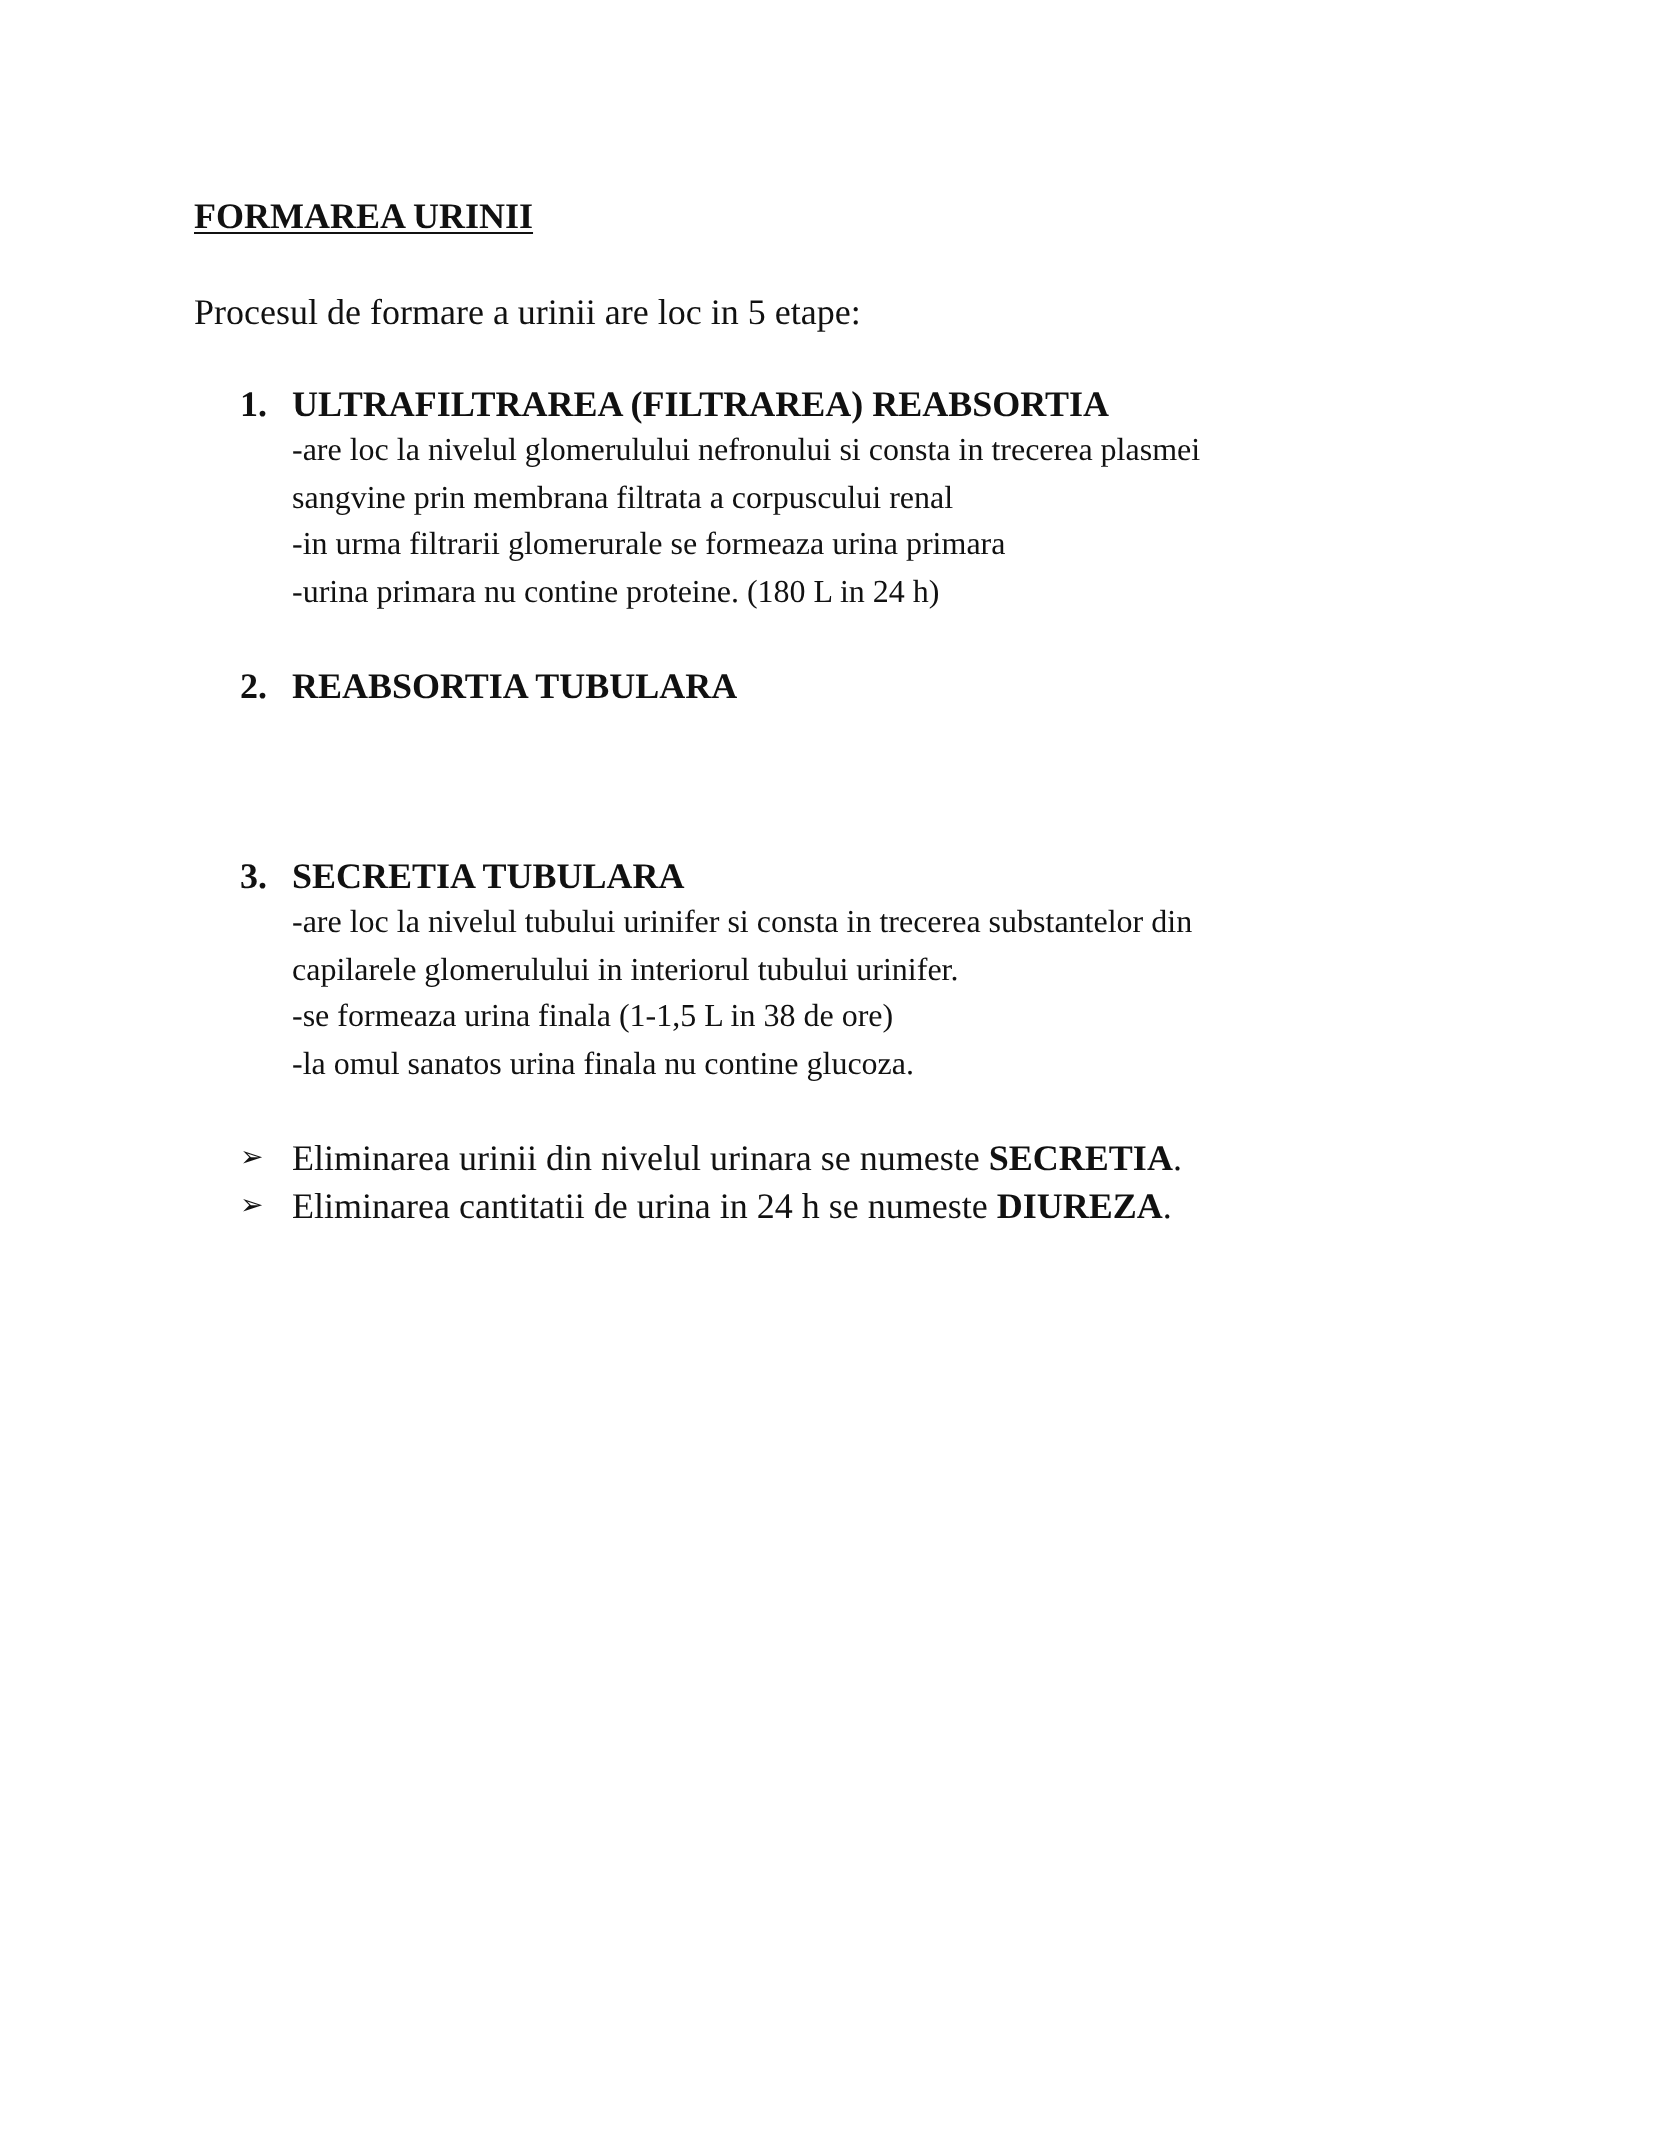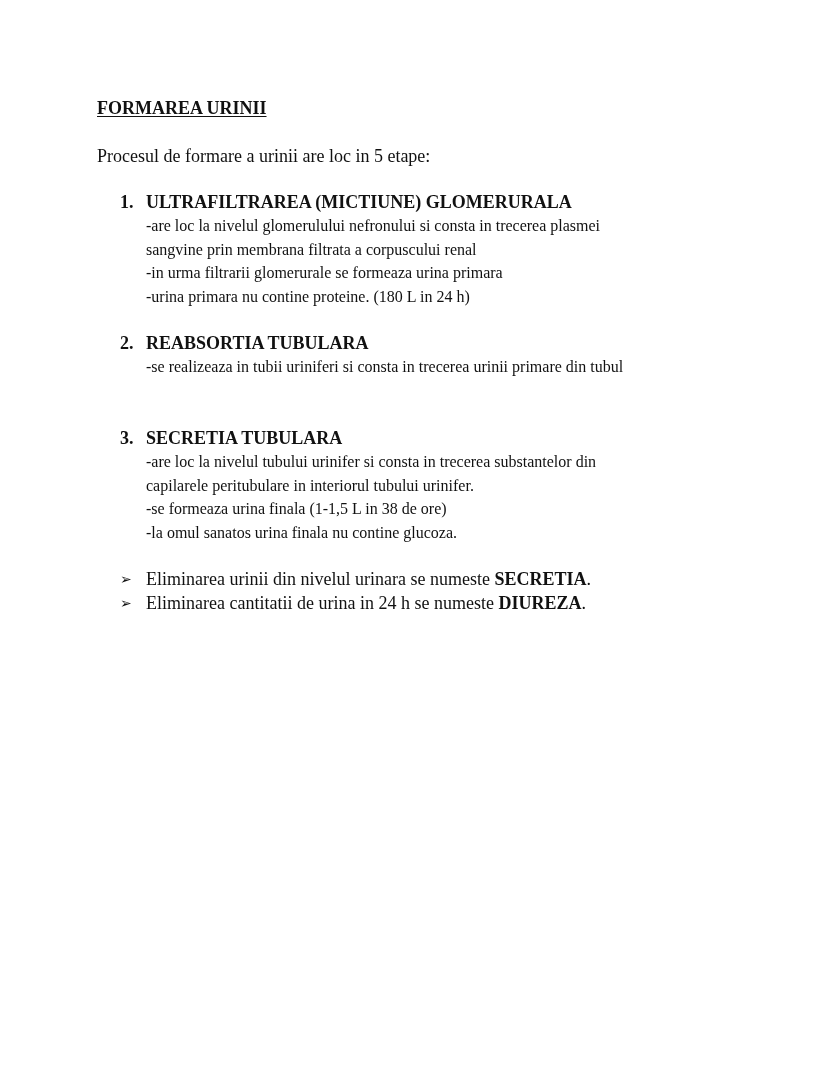--- a/index.html
+++ b/index.html
@@ -31,48 +31,47 @@
 </head>
 <body>
 
 <div class="page">
   <h1 class="title">FORMAREA URINII</h1>
   <p class="intro">Procesul de formare a urinii are loc in 5 etape:</p>
 
   <div class="step" style="top:190px;">
     <div class="step-head">
       <span class="step-num">1.</span>
-      <span>ULTRAFILTRAREA (MICTIUNE) GLOMERURALA</span>
+      <span>ULTRAFILTRAREA (FILTRAREA) REABSORTIA</span>
     </div>
     <div class="step-lines">
       <div>-are loc la nivelul glomerulului nefronului si consta in trecerea plasmei</div>
       <div>sangvine prin membrana filtrata a corpuscului renal</div>
       <div>-in urma filtrarii glomerurale se formeaza urina primara</div>
       <div>-urina primara nu contine proteine. (180 L in 24 h)</div>
     </div>
   </div>
 
   <div class="step" style="top:331px;">
     <div class="step-head">
       <span class="step-num">2.</span>
       <span>REABSORTIA TUBULARA</span>
     </div>
     <div class="step-lines">
-      <div>-se realizeaza in tubii uriniferi si consta in trecerea urinii primare din tubul</div>
     </div>
   </div>
 
   <div class="step" style="top:426px;">
     <div class="step-head">
       <span class="step-num">3.</span>
       <span>SECRETIA TUBULARA</span>
     </div>
     <div class="step-lines">
       <div>-are loc la nivelul tubului urinifer si consta in trecerea substantelor din</div>
-      <div>capilarele peritubulare in interiorul tubului urinifer.</div>
+      <div>capilarele glomerulului in interiorul tubului urinifer.</div>
       <div>-se formeaza urina finala (1-1,5 L in 38 de ore)</div>
       <div>-la omul sanatos urina finala nu contine glucoza.</div>
     </div>
   </div>
 
   <div class="bullets">
     <div class="bullet">
       <span class="bullet-mark">➢</span>
       <span>
         <span>Eliminarea urinii din nivelul urinara se numeste </span><span class="bold">SECRETIA</span><span>.</span>

